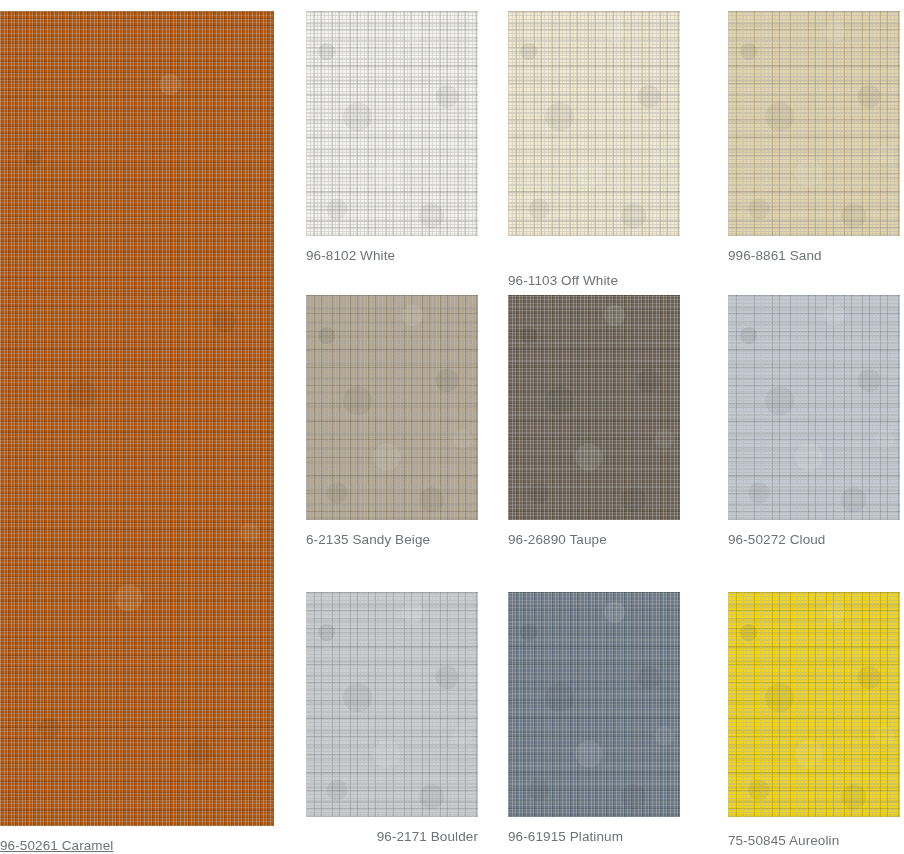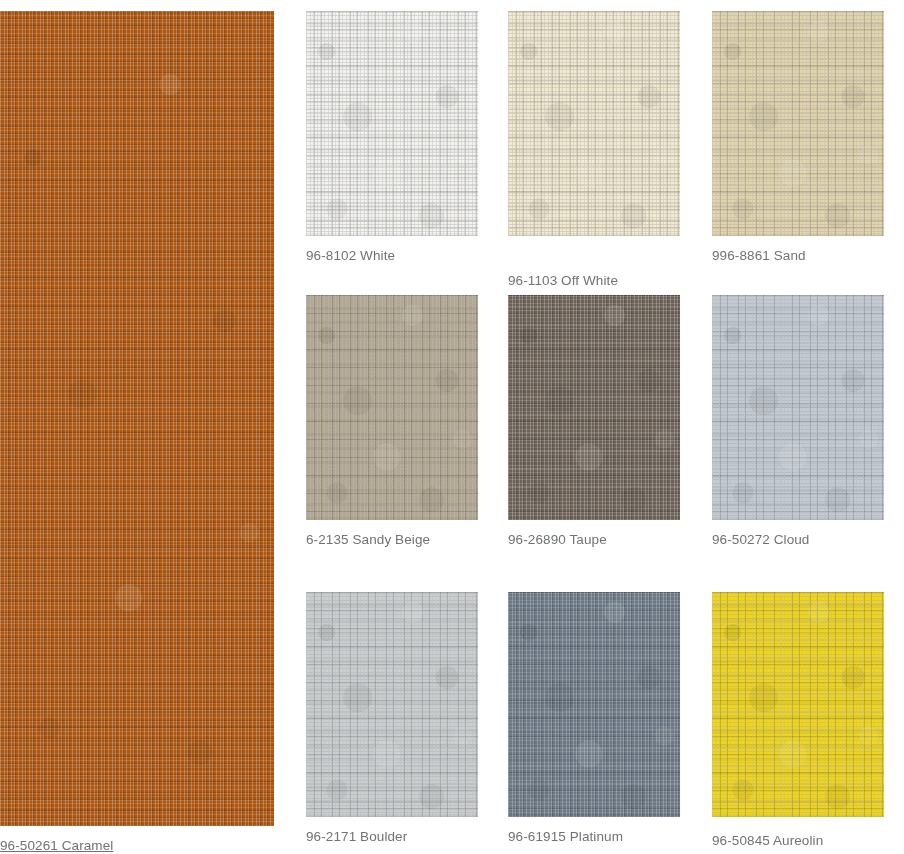--- a/index.html
+++ b/index.html
@@ -121,21 +121,21 @@
     margin-top: 12px;
     font-size: 13.5px;
     color: #6f7375;
     letter-spacing: 0.1px;
     white-space: nowrap;
   }
 
   
   .col-0 { left: 0px; }
   .col-1 { left: 202px; }
-  .col-2 { left: 406px; }
+  .col-2 { left: 422px; }
   
   .row-0 { top: 0px; }
   .row-1 { top: 284px; }
   .row-2 { top: 581px; }
   
   .cell.clipped .caption { margin-top: 16px; }
 </style>
 </head>
 <body>
 
@@ -203,35 +203,35 @@
       </div>
       <div class="caption" style="color: rgb(111, 115, 117);">96-50272 Cloud</div>
     </div>
 
     <div class="cell col-0 row-2">
       <div class="swatch" style="background-color: rgb(203, 207, 210);">
         <div class="weave"></div>
         <div class="bands"></div>
         <div class="mottle"></div>
       </div>
-      <div class="caption" style="color: rgb(111, 115, 117);">96-2171 Boulder</div>
+      <div class="caption" style="color: rgb(111, 115, 117); text-align: right;">96-2171 Boulder</div>
     </div>
 
     <div class="cell col-1 row-2">
       <div class="swatch" style="background-color: rgb(107, 121, 136);">
         <div class="weave"></div>
         <div class="bands"></div>
         <div class="mottle"></div>
       </div>
       <div class="caption" style="color: rgb(111, 115, 117);">96-61915 Platinum</div>
     </div>
 
     <div class="cell col-2 row-2 clipped">
       <div class="swatch" style="background-color: rgb(244, 215, 12);">
         <div class="weave"></div>
         <div class="bands"></div>
         <div class="mottle"></div>
       </div>
-      <div class="caption" style="color: rgb(111, 115, 117);">96-50845 Aureolin</div>
+      <div class="caption" style="color: rgb(111, 115, 117);">75-50845 Aureolin</div>
     </div>
 
   </div>
 </div>
 
 </body></html>

